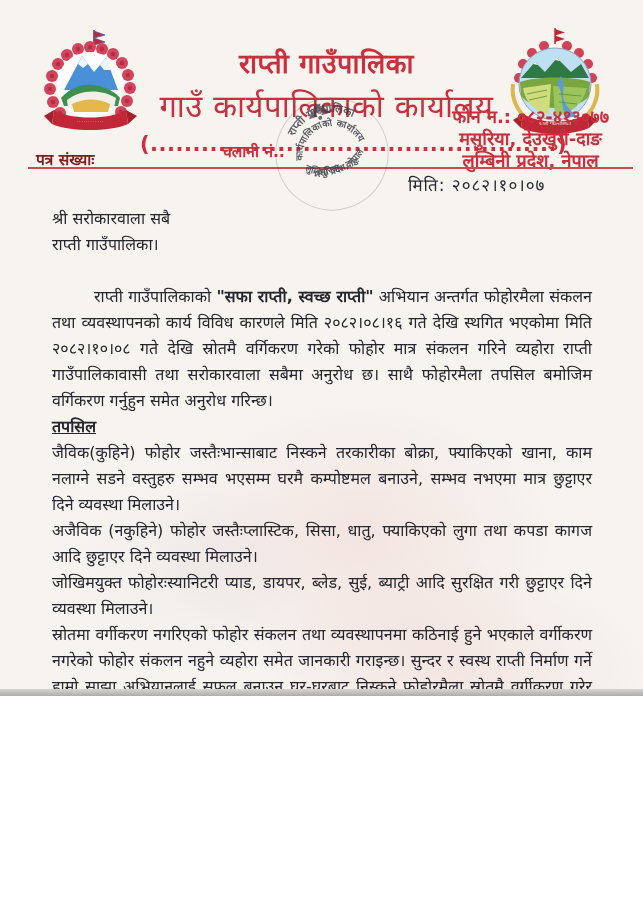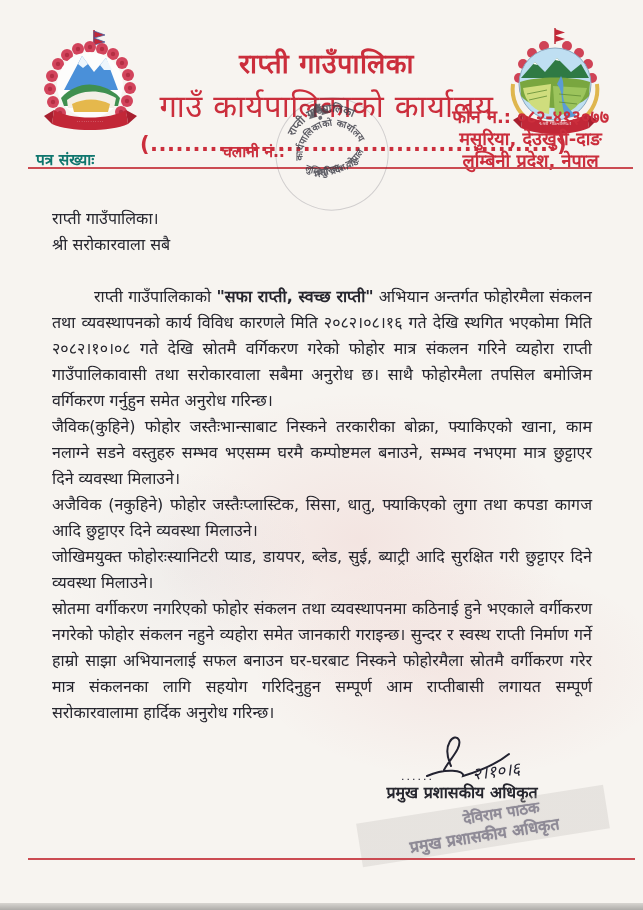--- a/index.html
+++ b/index.html
@@ -1,17 +1,17 @@
 <!DOCTYPE html>
 <html><head>
 <meta charset="utf-8">
 <style>
   html,body{margin:0;padding:0;}
   .page{
-    position:relative; width:643px; height:910px; overflow:hidden;
+    position:relative; width:643px; height:696px; overflow:hidden;
     background:#f7f4f0;
     font-family:"DejaVu Sans", sans-serif;
     color:#26262e;
   }
   
   .scan-bottom{position:absolute;left:0;right:0;bottom:0;height:7px;
     background:linear-gradient(#d8d5d1,#aeaca9);}
   .blotch{position:absolute;pointer-events:none;}
   .b1{left:150px;top:390px;width:420px;height:300px;
     background:radial-gradient(ellipse at center,rgba(208,92,92,.10),rgba(208,92,92,0) 70%);}
@@ -22,21 +22,21 @@
 
   
   .emblem-left{position:absolute;left:34px;top:28px;width:114px;height:114px;}
   .logo-right{position:absolute;left:497px;top:26px;width:116px;height:114px;}
   .center-head{position:absolute;left:140px;right:130px;top:44px;text-align:center;color:#cb2e3c;}
   .t1{font-size:27px;font-weight:bold;letter-spacing:.5px;}
   .t2{font-size:31px;font-weight:normal;margin-top:3px;letter-spacing:.5px;}
   .dots{font-size:21px;font-weight:bold;margin-top:6px;letter-spacing:.5px;white-space:nowrap;}
   .contact{position:absolute;right:34px;top:106px;text-align:center;color:#cb2e3c;
     font-size:18px;font-weight:bold;line-height:22px;}
-  .refno{position:absolute;left:36px;top:148px;color:#0f766e;font-size:15.5px;font-weight:bold;}
+  .refno{position:absolute;left:36px;top:148px;color:#7f1d1d;font-size:15.5px;font-weight:bold;}
   .chalani{position:absolute;left:222px;top:140px;color:#cb2e3c;font-size:15.5px;font-weight:bold;}
   .redline{position:absolute;left:28px;right:10px;top:167px;height:2px;background:#cb4b52;}
   .miti{position:absolute;left:408px;top:173px;font-size:17px;color:#2a2a33;letter-spacing:1px;}
 
   .round-stamp{position:absolute;left:266px;top:88px;width:132px;height:132px;
     transform:rotate(-18deg);opacity:.82;}
   .round-stamp text, .round-stamp textPath{fill:#3d3d47;font-weight:bold;}
 
   
   .body-block{position:absolute;left:52px;width:540px;top:206px;font-size:16px;line-height:26px;}
@@ -175,20 +175,24 @@
 
   <div class="contact">
     <div>फोन न.: ०८२-४१३०७७</div>
     <div>मसुरिया, देउखुरी-दाङ</div>
     <div>लुम्बिनी प्रदेश, नेपाल</div>
   </div>
 
   <div class="refno">पत्र संख्याः</div>
   <div class="chalani">चलानी नं.:</div>
   <div class="redline"></div>
+  <div class="miti">
+    <span>मिति:</span>
+    <span>२०८२।१०।०७</span>
+  </div>
 
   <div class="round-stamp">
     <svg width="132" height="132" viewBox="0 0 132 132">
       <defs>
         <path id="arcTop" d="M 24,66 A 42,42 0 1 1 108,66"></path>
         <path id="arcMid" d="M 36,68 A 30,30 0 1 1 96,68"></path>
         <path id="arcBot" d="M 26,60 A 44,44 0 0 0 106,60"></path>
       </defs>
       <circle cx="66" cy="66" r="56" fill="none" stroke="#3d3d47" stroke-width="1" opacity=".25"></circle>
 
@@ -199,28 +203,29 @@
       <text font-size="11"><textPath href="#arcTop" startOffset="50%" text-anchor="middle">राप्ती गाउँपालिका</textPath></text>
       <text font-size="9.5"><textPath href="#arcMid" startOffset="50%" text-anchor="middle">कार्यपालिकाको कार्यालय</textPath></text>
       <text x="66" y="84" text-anchor="middle" font-size="9.5">मसुरिया, दाङ</text>
       <text font-size="9"><textPath href="#arcBot" startOffset="50%" text-anchor="middle">लुम्बिनी प्रदेश, नेपाल</textPath></text>
     </svg>
   </div>
 
   <div class="body-block">
 
     <div class="addr">
+      <div>श्री सरोकारवाला सबै</div>
       <div>राप्ती गाउँपालिका।</div>
-      <div>श्री सरोकारवाला सबै</div>
     </div>
 
     <p class="para indent">
       <span>राप्ती गाउँपालिकाको </span><b>"सफा राप्ती, स्वच्छ राप्ती"</b><span> अभियान अन्तर्गत फोहोरमैला संकलन तथा व्यवस्थापनको कार्य विविध कारणले मिति २०८२।०८।१६ गते देखि स्थगित भएकोमा मिति २०८२।१०।०८ गते देखि स्रोतमै वर्गिकरण गरेको फोहोर मात्र संकलन गरिने व्यहोरा राप्ती गाउँपालिकावासी तथा सरोकारवाला सबैमा अनुरोध छ। साथै फोहोरमैला तपसिल बमोजिम वर्गिकरण गर्नुहुन समेत अनुरोध गरिन्छ।</span>
     </p>
 
+    <p class="schedule">तपसिल</p>
 
     <p class="para">
       <span class="lead">जैविक(कुहिने) फोहोर जस्तैः</span><span>भान्साबाट निस्कने तरकारीका बोक्रा, फ्याकिएको खाना, काम नलाग्ने सडने वस्तुहरु सम्भव भएसम्म घरमै कम्पोष्टमल बनाउने, सम्भव नभएमा मात्र छुट्टाएर दिने व्यवस्था मिलाउने।</span>
     </p>
     <p class="para">
       <span class="lead">अजैविक (नकुहिने) फोहोर जस्तैः</span><span>प्लास्टिक, सिसा, धातु, फ्याकिएको लुगा तथा कपडा कागज आदि छुट्टाएर दिने व्यवस्था मिलाउने।</span>
     </p>
     <p class="para">
       <span class="lead">जोखिमयुक्त फोहोरः</span><span>स्यानिटरी प्याड, डायपर, ब्लेड, सुई, ब्याट्री आदि सुरक्षित गरी छुट्टाएर दिने व्यवस्था मिलाउने।</span>
     </p>

